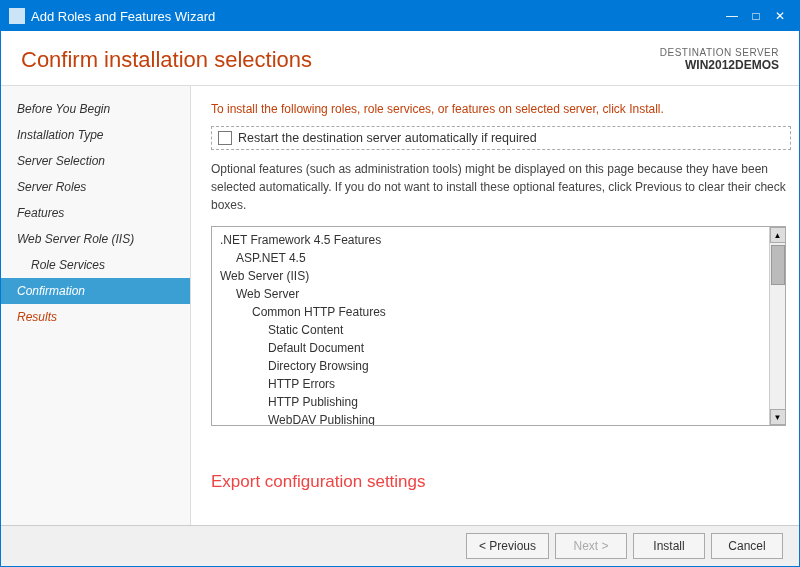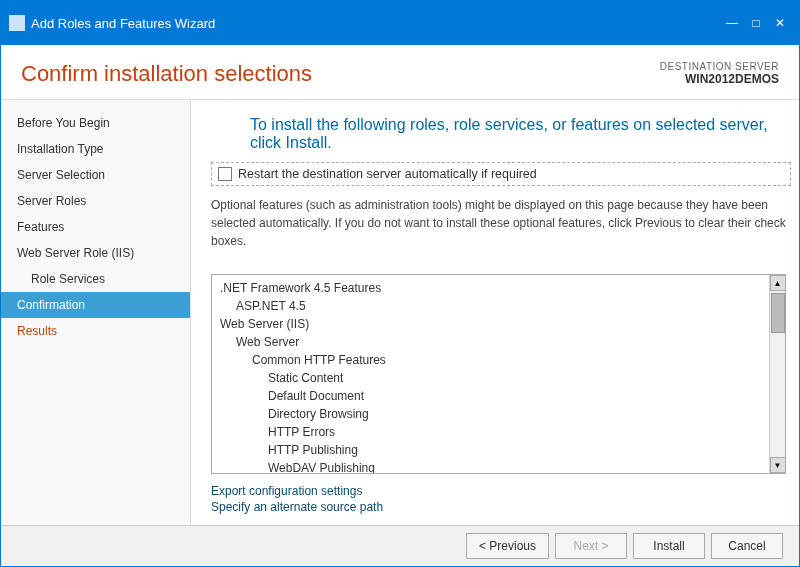--- a/index.html
+++ b/index.html
@@ -18,21 +18,21 @@
       width: 800px;
       height: 567px;
       background: #f0f0f0;
       border: 1px solid #0078d7;
       display: flex;
       flex-direction: column;
     }
     .title-bar {
       background: #0078d7;
       color: white;
-      height: 44px;
+      height: 30px;
       display: flex;
       align-items: center;
       justify-content: space-between;
       padding: 0 8px;
       flex-shrink: 0;
       gap: 31px;
     }
     .title-bar-left {
       display: flex;
       align-items: center;
@@ -105,20 +105,21 @@
       flex: 1;
       overflow: hidden;
     }
 
     .sidebar {
       width: 190px;
       background: #f8f8f8;
       border-right: 1px solid #ddd;
       padding: 10px 0;
       flex-shrink: 0;
+      font-style: italic;
     }
     .nav-item {
       padding: 6px 16px;
       font-size: 12px;
       color: #333;
       cursor: pointer;
     }
     .nav-item.active {
       background: #3b9fd4;
       color: white;
@@ -130,24 +131,23 @@
       color: #c2410c;
     }
 
     .main-content {
       flex: 1;
       padding: 16px 20px;
       overflow-y: auto;
       background: white;
     }
     .instruction-text {
-      font-size: 16px;
-      color: #0369a1;
+      font-size: 12px;
+      color: #c2410c;
       margin-bottom: 10px;
-      margin-left: 39px;
     }
     .checkbox-row {
       display: flex;
       align-items: center;
       gap: 6px;
       border: 1px dashed #aaa;
       padding: 4px 6px;
       margin-bottom: 10px;
       width: 580px;
     }
@@ -158,21 +158,21 @@
       background: white;
       flex-shrink: 0;
     }
     .checkbox-label {
       font-size: 12.5px;
       color: #333;
     }
     .optional-text {
       font-size: 12px;
       color: #444;
-      margin-bottom: 24px;
+      margin-bottom: 12px;
       line-height: 1.5;
       width: 580px;
     }
     .features-list-container {
       border: 1px solid #aaa;
       width: 575px;
       height: 200px;
       background: white;
       overflow: hidden;
       display: flex;
@@ -220,24 +220,25 @@
       border: 1px solid #999;
       margin-top: 2px;
     }
     .links-area {
       margin-top: 10px;
       display: flex;
       flex-direction: column;
       gap: 2px;
     }
     .link-text {
-      color: #0c4a6e;
-      font-size: 12px;
+      color: #ef4444;
+      font-size: 17px;
       text-decoration: none;
       cursor: pointer;
+      margin-top: 36px;
     }
 
     .footer {
       background: #f0f0f0;
       border-top: 1px solid #ccc;
       padding: 8px 16px;
       display: flex;
       justify-content: flex-end;
       align-items: center;
       gap: 6px;

